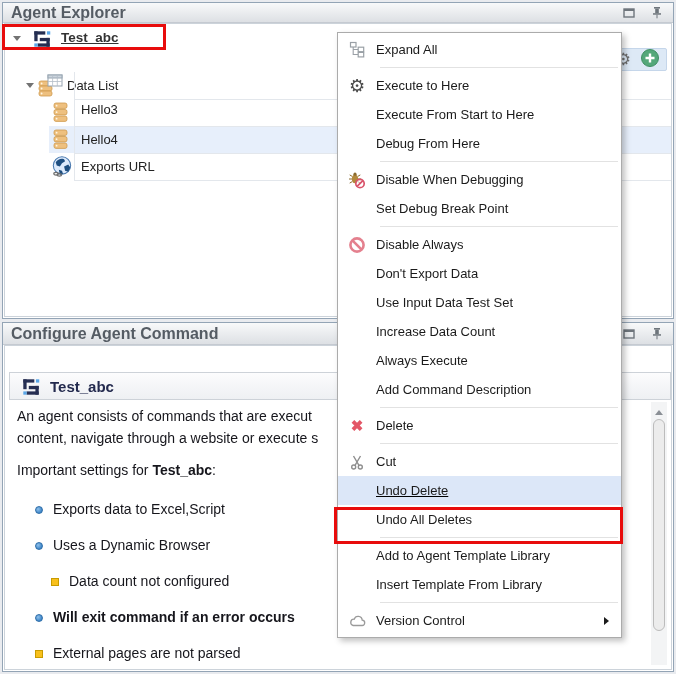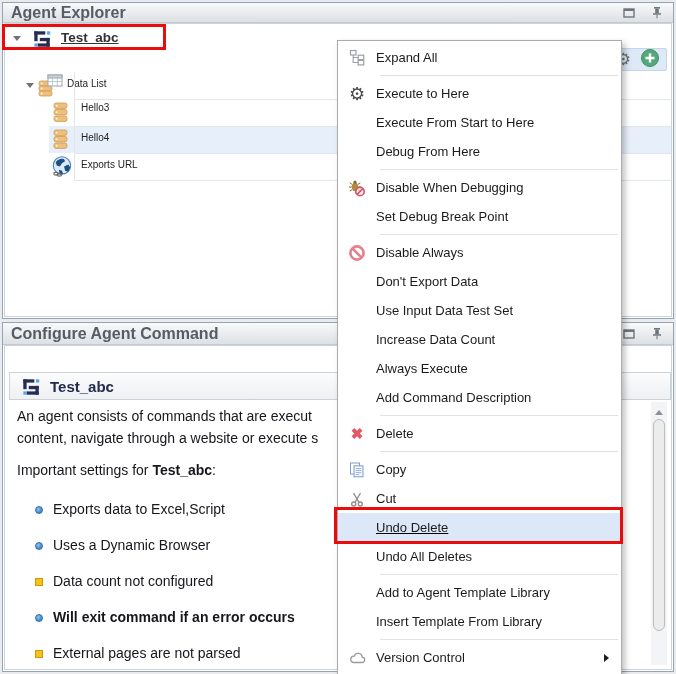--- a/index.html
+++ b/index.html
@@ -13,36 +13,36 @@
   .titlebar { height:20px; background:linear-gradient(#f8f9fa,#dde0e4); border-bottom:1px solid #c5cad1;
               display:flex; align-items:center; padding:0 8px; }
   .titlebar .tb-text { font-size:16px; font-weight:bold; color:#555c64; }
   .tb-icons { margin-left:auto; display:flex; gap:16px; align-items:center; padding-right:2px; }
   .tb-icons svg { display:block; }
 
   .content { position:absolute; left:1px; right:1px; top:20px; bottom:1px; background:#fff; border:1px solid #ccd3da; overflow:hidden; }
 
   
   .trow { position:absolute; left:0; right:0; }
-  .trow .tlabel { position:absolute; font-size:10px; color:#222; white-space:nowrap; }
+  .trow .tlabel { position:absolute; font-size:13px; color:#222; white-space:nowrap; }
   #row-root .tlabel { font-weight:bold; text-decoration:underline; color:#333; font-size:13.5px; }
   .tree-line-h { position:absolute; height:1px; background:#e3e7ec; left:69px; right:0; }
   .tree-line-v { position:absolute; width:1px; background:#e3e7ec; }
   .sel-blue { position:absolute; background:#e7effb; }
   .tree-actions { position:absolute; right:4px; top:24px; height:23px; display:flex; align-items:center;
                   gap:9px; padding:0 6px; background:#dde9f6; border:1px solid #c5d6ea; border-radius:2px; }
   .arrow-down { width:0; height:0; border-left:4px solid transparent; border-right:4px solid transparent; border-top:5px solid #737373; }
 
   
   .red-rect { position:absolute; border:3px solid #e80c0c; z-index:60; pointer-events:none; }
   #red-rect-tree { left:2px; top:24px; width:164px; height:26px; }
   #red-rect-menu { left:334px; top:507px; width:289px; height:37px; }
 
   
-  #context-menu { position:absolute; left:337px; top:40px; width:285px; background:#fff;
+  #context-menu { position:absolute; left:337px; top:32px; width:285px; background:#fff;
                   border:1px solid #ababab; box-shadow:3px 3px 6px rgba(0,0,0,.25); padding:2px 0; z-index:40; }
   .mi { height:29px; display:flex; align-items:center; cursor:default; }
   .mi.hl { background:#dce7f8;text-decoration:underline; }
   .mic { flex:0 0 38px; display:flex; justify-content:center; align-items:center; }
   .ml { font-size:13px; color:#1b1b1b; white-space:nowrap; }
   .msep { height:1px; background:#e2e2e2; margin:3px 3px 3px 42px; }
   .sub-arrow { margin-left:auto; margin-right:12px; width:0; height:0;
                border-left:5px solid #1b1b1b; border-top:4px solid transparent; border-bottom:4px solid transparent; }
   .glyph { font-size:16px; line-height:1; }
 
@@ -249,21 +249,21 @@
     </div>
 
     <div class="bullet-row" style="top:155px;">
       <span class="b-dot"></span>
       <span class="btext">Exports data to Excel,Script</span>
     </div>
     <div class="bullet-row" style="top:191px;">
       <span class="b-dot"></span>
       <span class="btext">Uses a Dynamic Browser</span>
     </div>
-    <div class="bullet-row" style="top:227px;">
+    <div class="bullet-row" style="top:227px;margin-left:16px;">
       <span class="b-sq"></span>
       <span class="btext">Data count not configured</span>
     </div>
     <div class="bullet-row" style="top:263px;font-weight:bold;">
       <span class="b-dot"></span>
       <span class="btext">Will exit command if an error occurs</span>
     </div>
     <div class="bullet-row" style="top:299px;">
       <span class="b-sq"></span>
       <span class="btext">External pages are not parsed</span>
@@ -362,32 +362,20 @@
 
   <div class="mi">
     <span class="mic" style="color:#e35666;font-weight:bold;font-size:15px;">✖</span>
     <span class="ml">Delete</span>
   </div>
   <div class="msep"></div>
 
   <div class="mi">
     <span class="mic">
         <svg width="16" height="16">
-          <rect x="1.5" y="1" width="9" height="11" fill="#fff" stroke="#7d9ccb"></rect>
-          <rect x="5" y="3.8" width="9" height="11" fill="#f2f6fc" stroke="#7d9ccb"></rect>
-          <g stroke="#9db8da" stroke-width="1">
-            <path d="M6.8 6.5h5.4M6.8 8.5h5.4M6.8 10.5h5.4M6.8 12.5h3.5"></path>
-          </g>
-        </svg>
-      </span>
-    <span class="ml">Copy</span>
-  </div>
-  <div class="mi">
-    <span class="mic">
-        <svg width="16" height="16">
           <g stroke="#8e8e8e" stroke-width="1.4" fill="none">
             <circle cx="4.7" cy="13" r="2"></circle>
             <circle cx="11.3" cy="13" r="2"></circle>
             <path d="M5.9 11.6L11.5 2M10.1 11.6L4.5 2"></path>
           </g>
         </svg>
       </span>
     <span class="ml">Cut</span>
   </div>
   <div class="mi hl">

